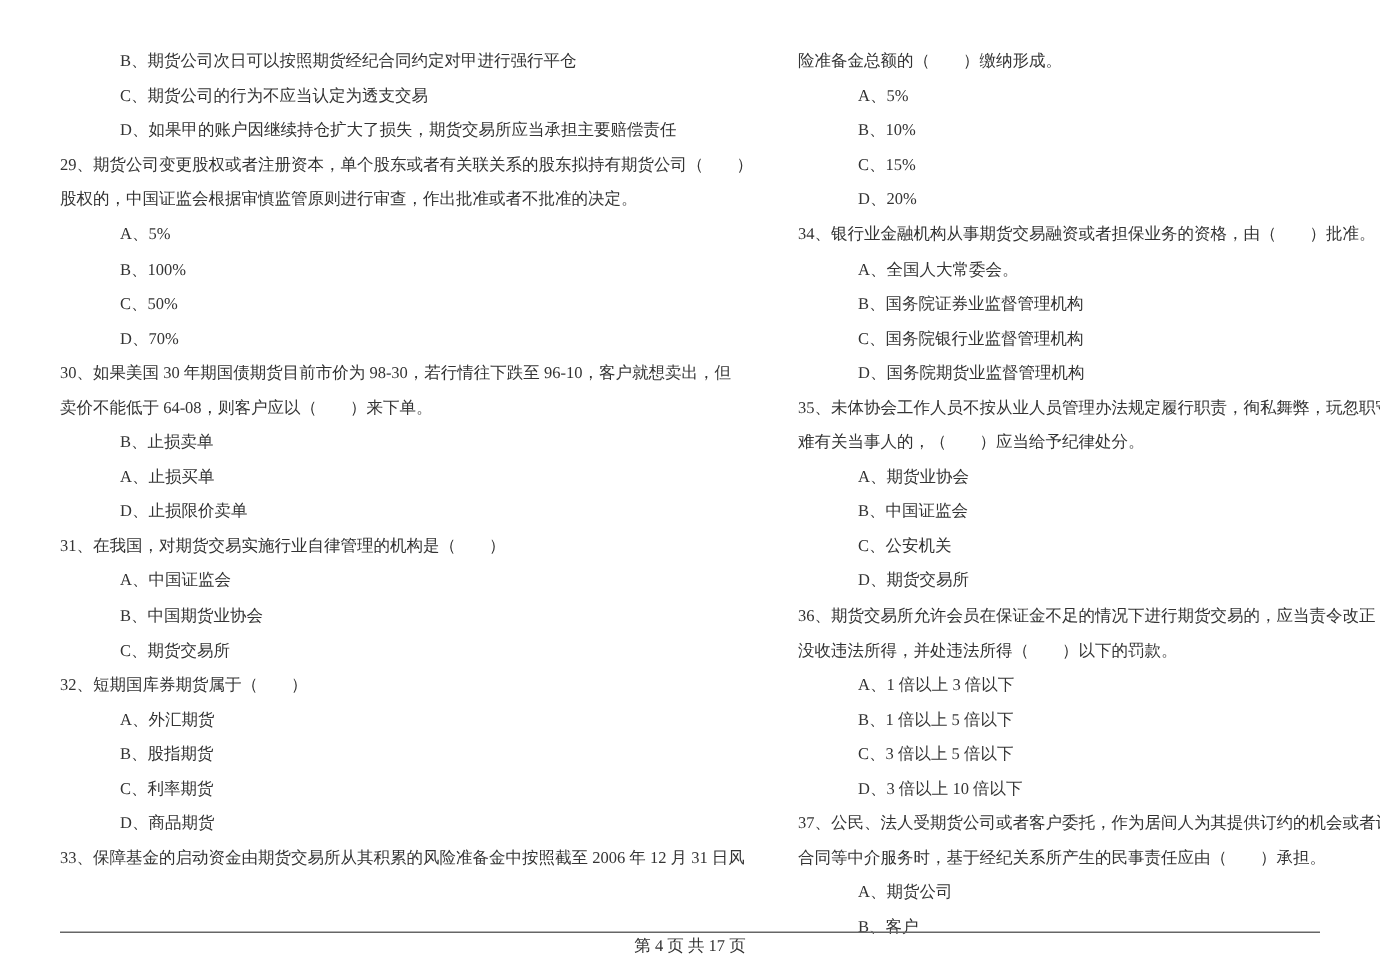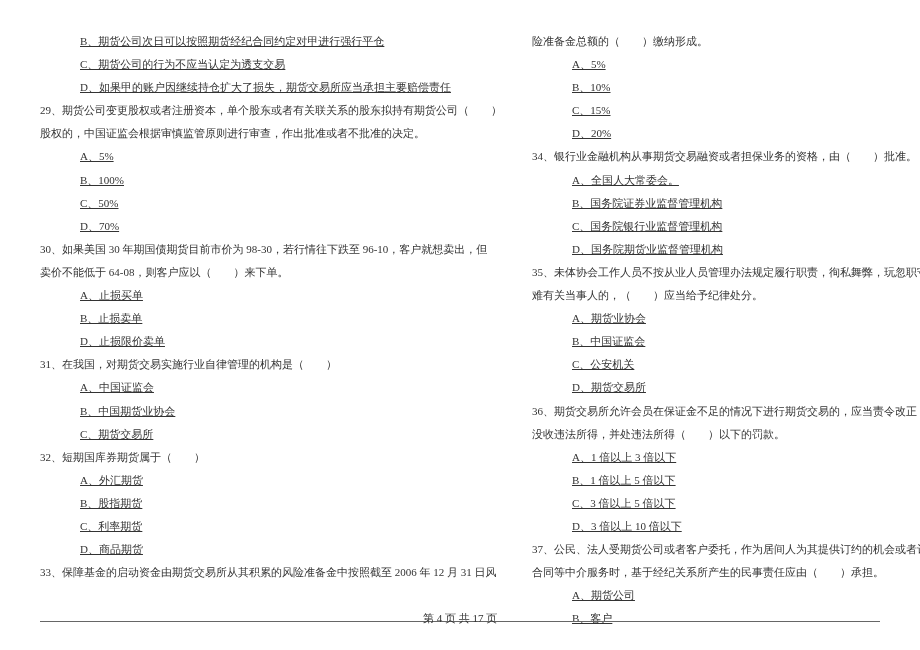--- a/index.html
+++ b/index.html
@@ -26,28 +26,27 @@
       flex: 1;
       display: flex;
       flex-direction: column;
     }
     .line {
       line-height: 2.1;
       white-space: nowrap;
     }
     .indent1 {
       padding-left: 40px;
-      text-decoration: underline;
     }
     .indent2 {
       padding-left: 0px;
     }
     .footer {
       position: absolute;
-      bottom: 24px;
+      bottom: 12px;
       left: 0;
       right: 0;
       text-align: center;
       font-size: 11px;
       color: #333;
     }
     .footer-line {
       position: absolute;
       bottom: 28px;
       left: 40px;
@@ -64,22 +63,22 @@
       <div class="line indent1">C、期货公司的行为不应当认定为透支交易</div>
       <div class="line indent1">D、如果甲的账户因继续持仓扩大了损失，期货交易所应当承担主要赔偿责任</div>
       <div class="line indent2">29、期货公司变更股权或者注册资本，单个股东或者有关联关系的股东拟持有期货公司（　　）</div>
       <div class="line indent2">股权的，中国证监会根据审慎监管原则进行审查，作出批准或者不批准的决定。</div>
       <div class="line indent1">A、5%</div>
       <div class="line indent1">B、100%</div>
       <div class="line indent1">C、50%</div>
       <div class="line indent1">D、70%</div>
       <div class="line indent2">30、如果美国 30 年期国债期货目前市价为 98-30，若行情往下跌至 96-10，客户就想卖出，但</div>
       <div class="line indent2">卖价不能低于 64-08，则客户应以（　　）来下单。</div>
+      <div class="line indent1">B、止损卖单</div>
       <div class="line indent1">A、止损买单</div>
-      <div class="line indent1">B、止损卖单</div>
       <div class="line indent1">D、止损限价卖单</div>
       <div class="line indent2">31、在我国，对期货交易实施行业自律管理的机构是（　　）</div>
       <div class="line indent1">A、中国证监会</div>
       <div class="line indent1">B、中国期货业协会</div>
       <div class="line indent1">C、期货交易所</div>
       <div class="line indent2">32、短期国库券期货属于（　　）</div>
       <div class="line indent1">A、外汇期货</div>
       <div class="line indent1">B、股指期货</div>
       <div class="line indent1">C、利率期货</div>
       <div class="line indent1">D、商品期货</div>

